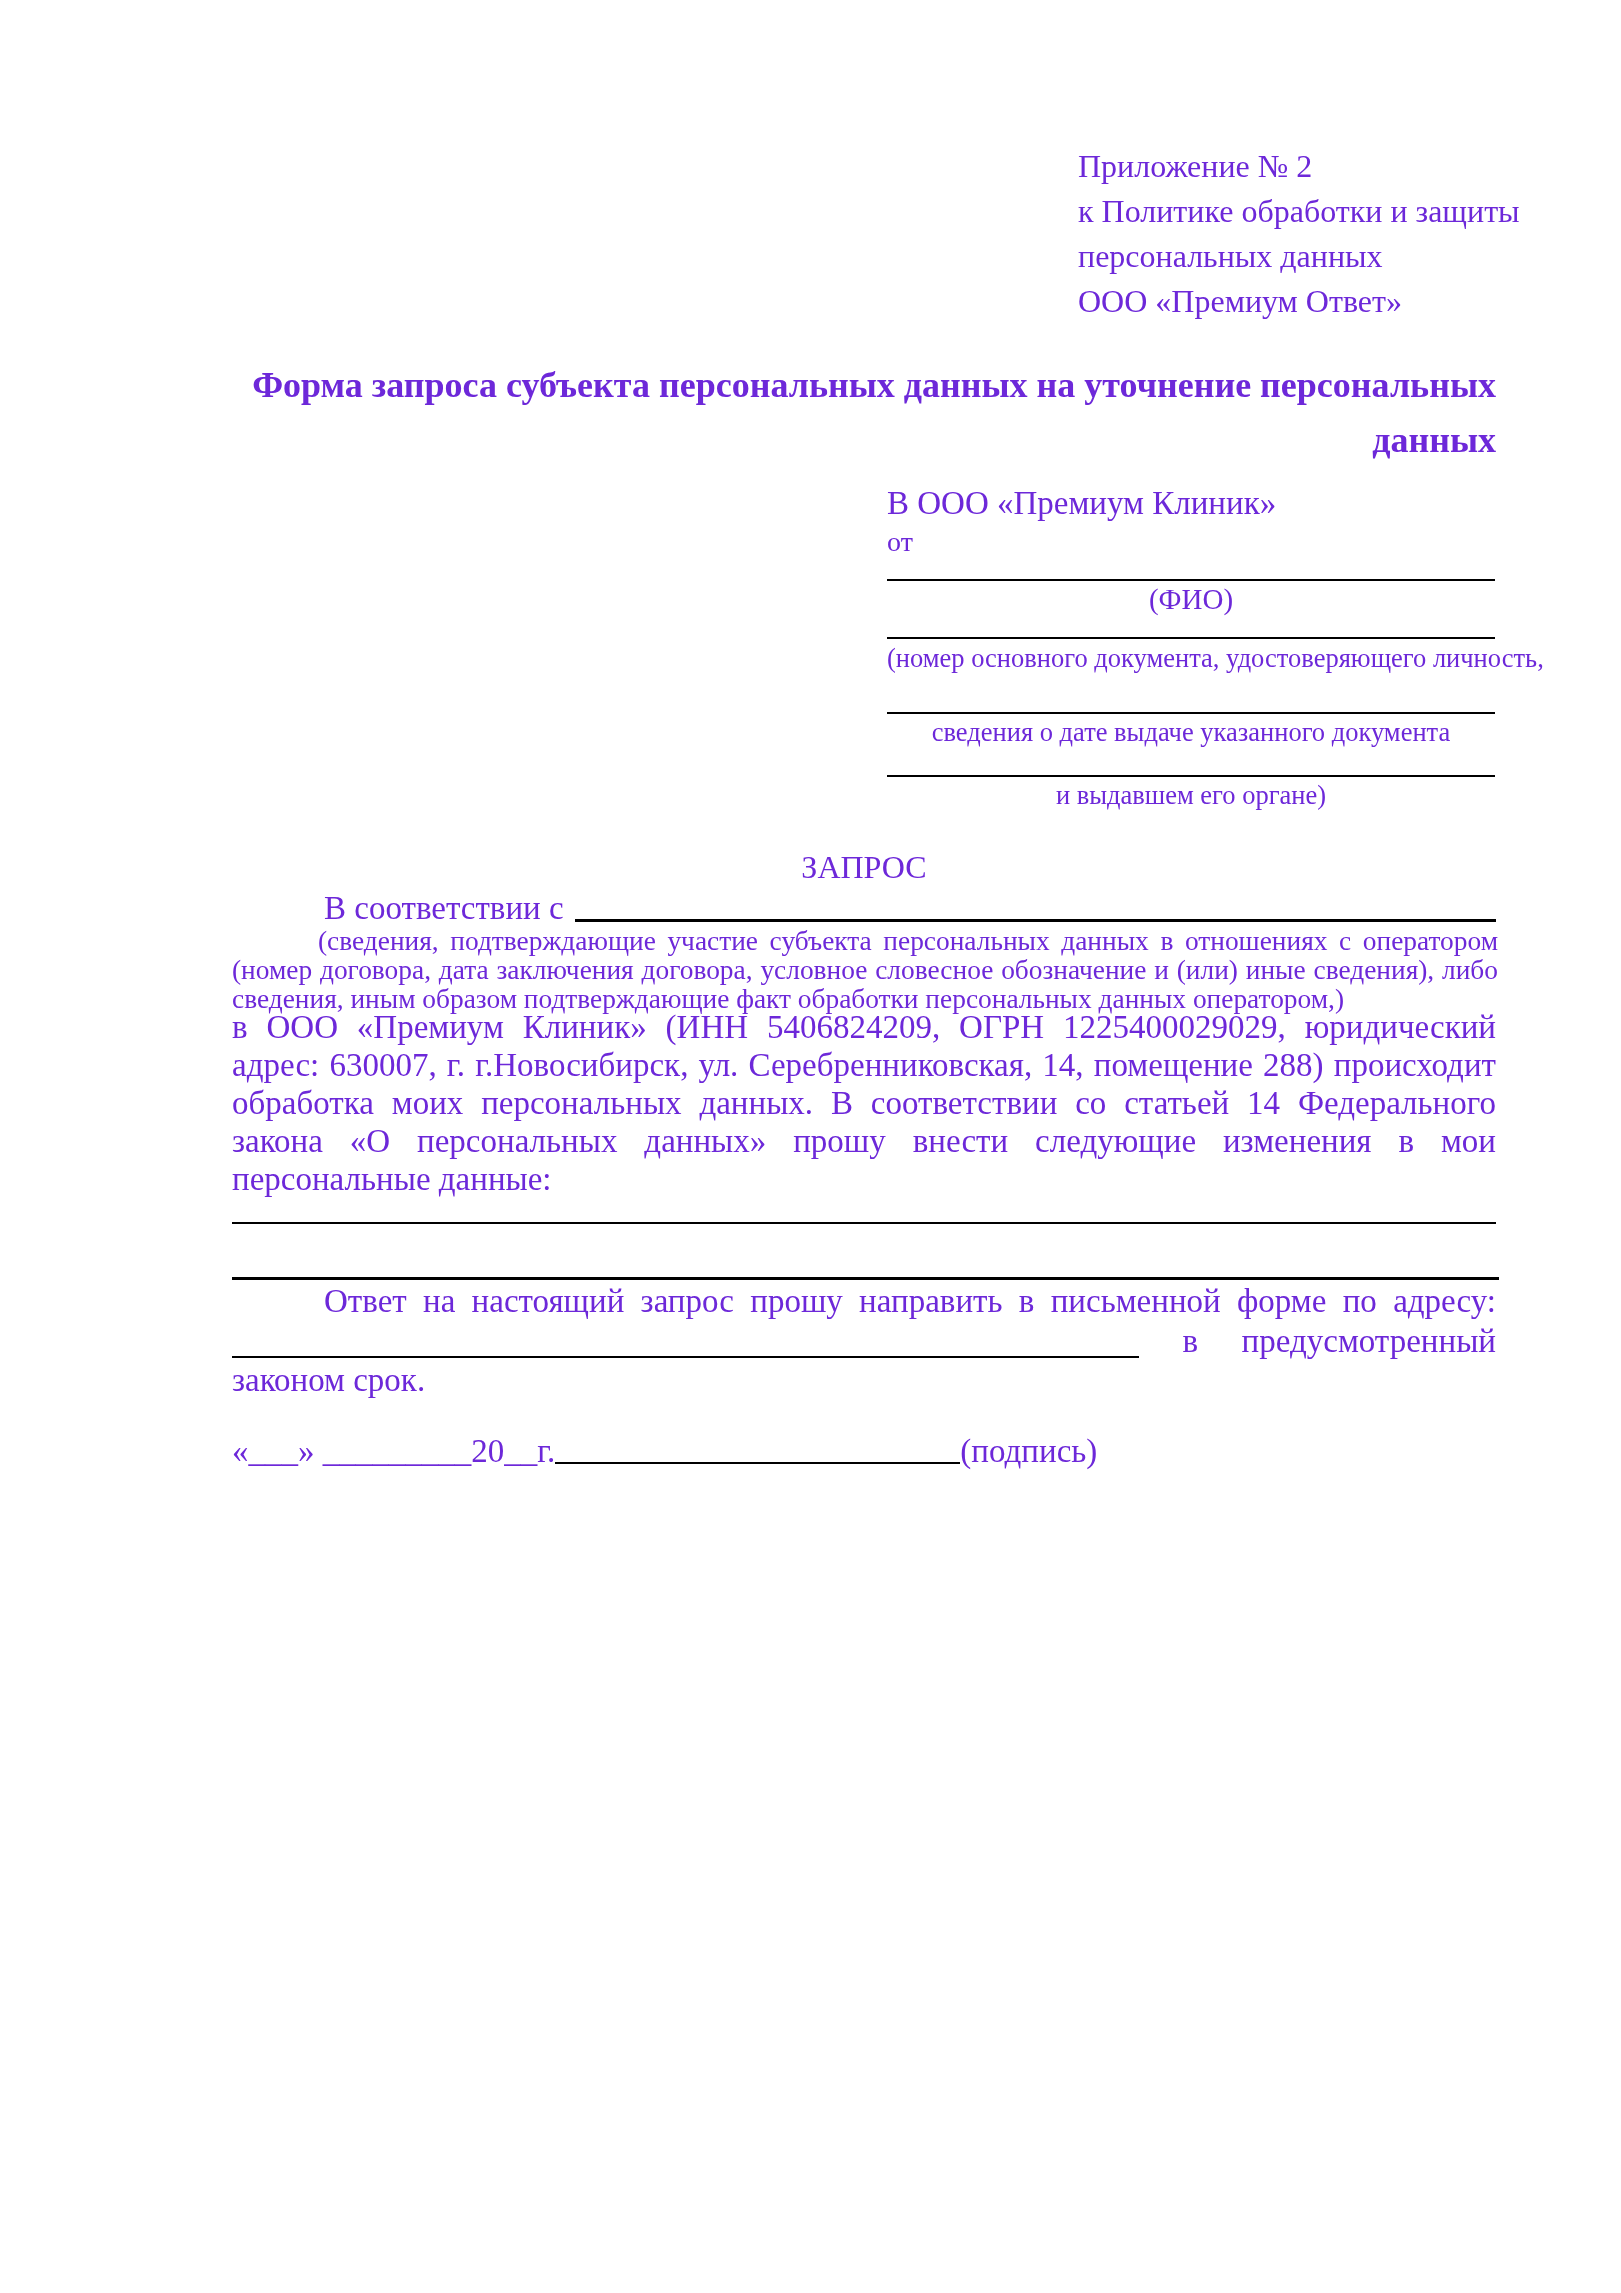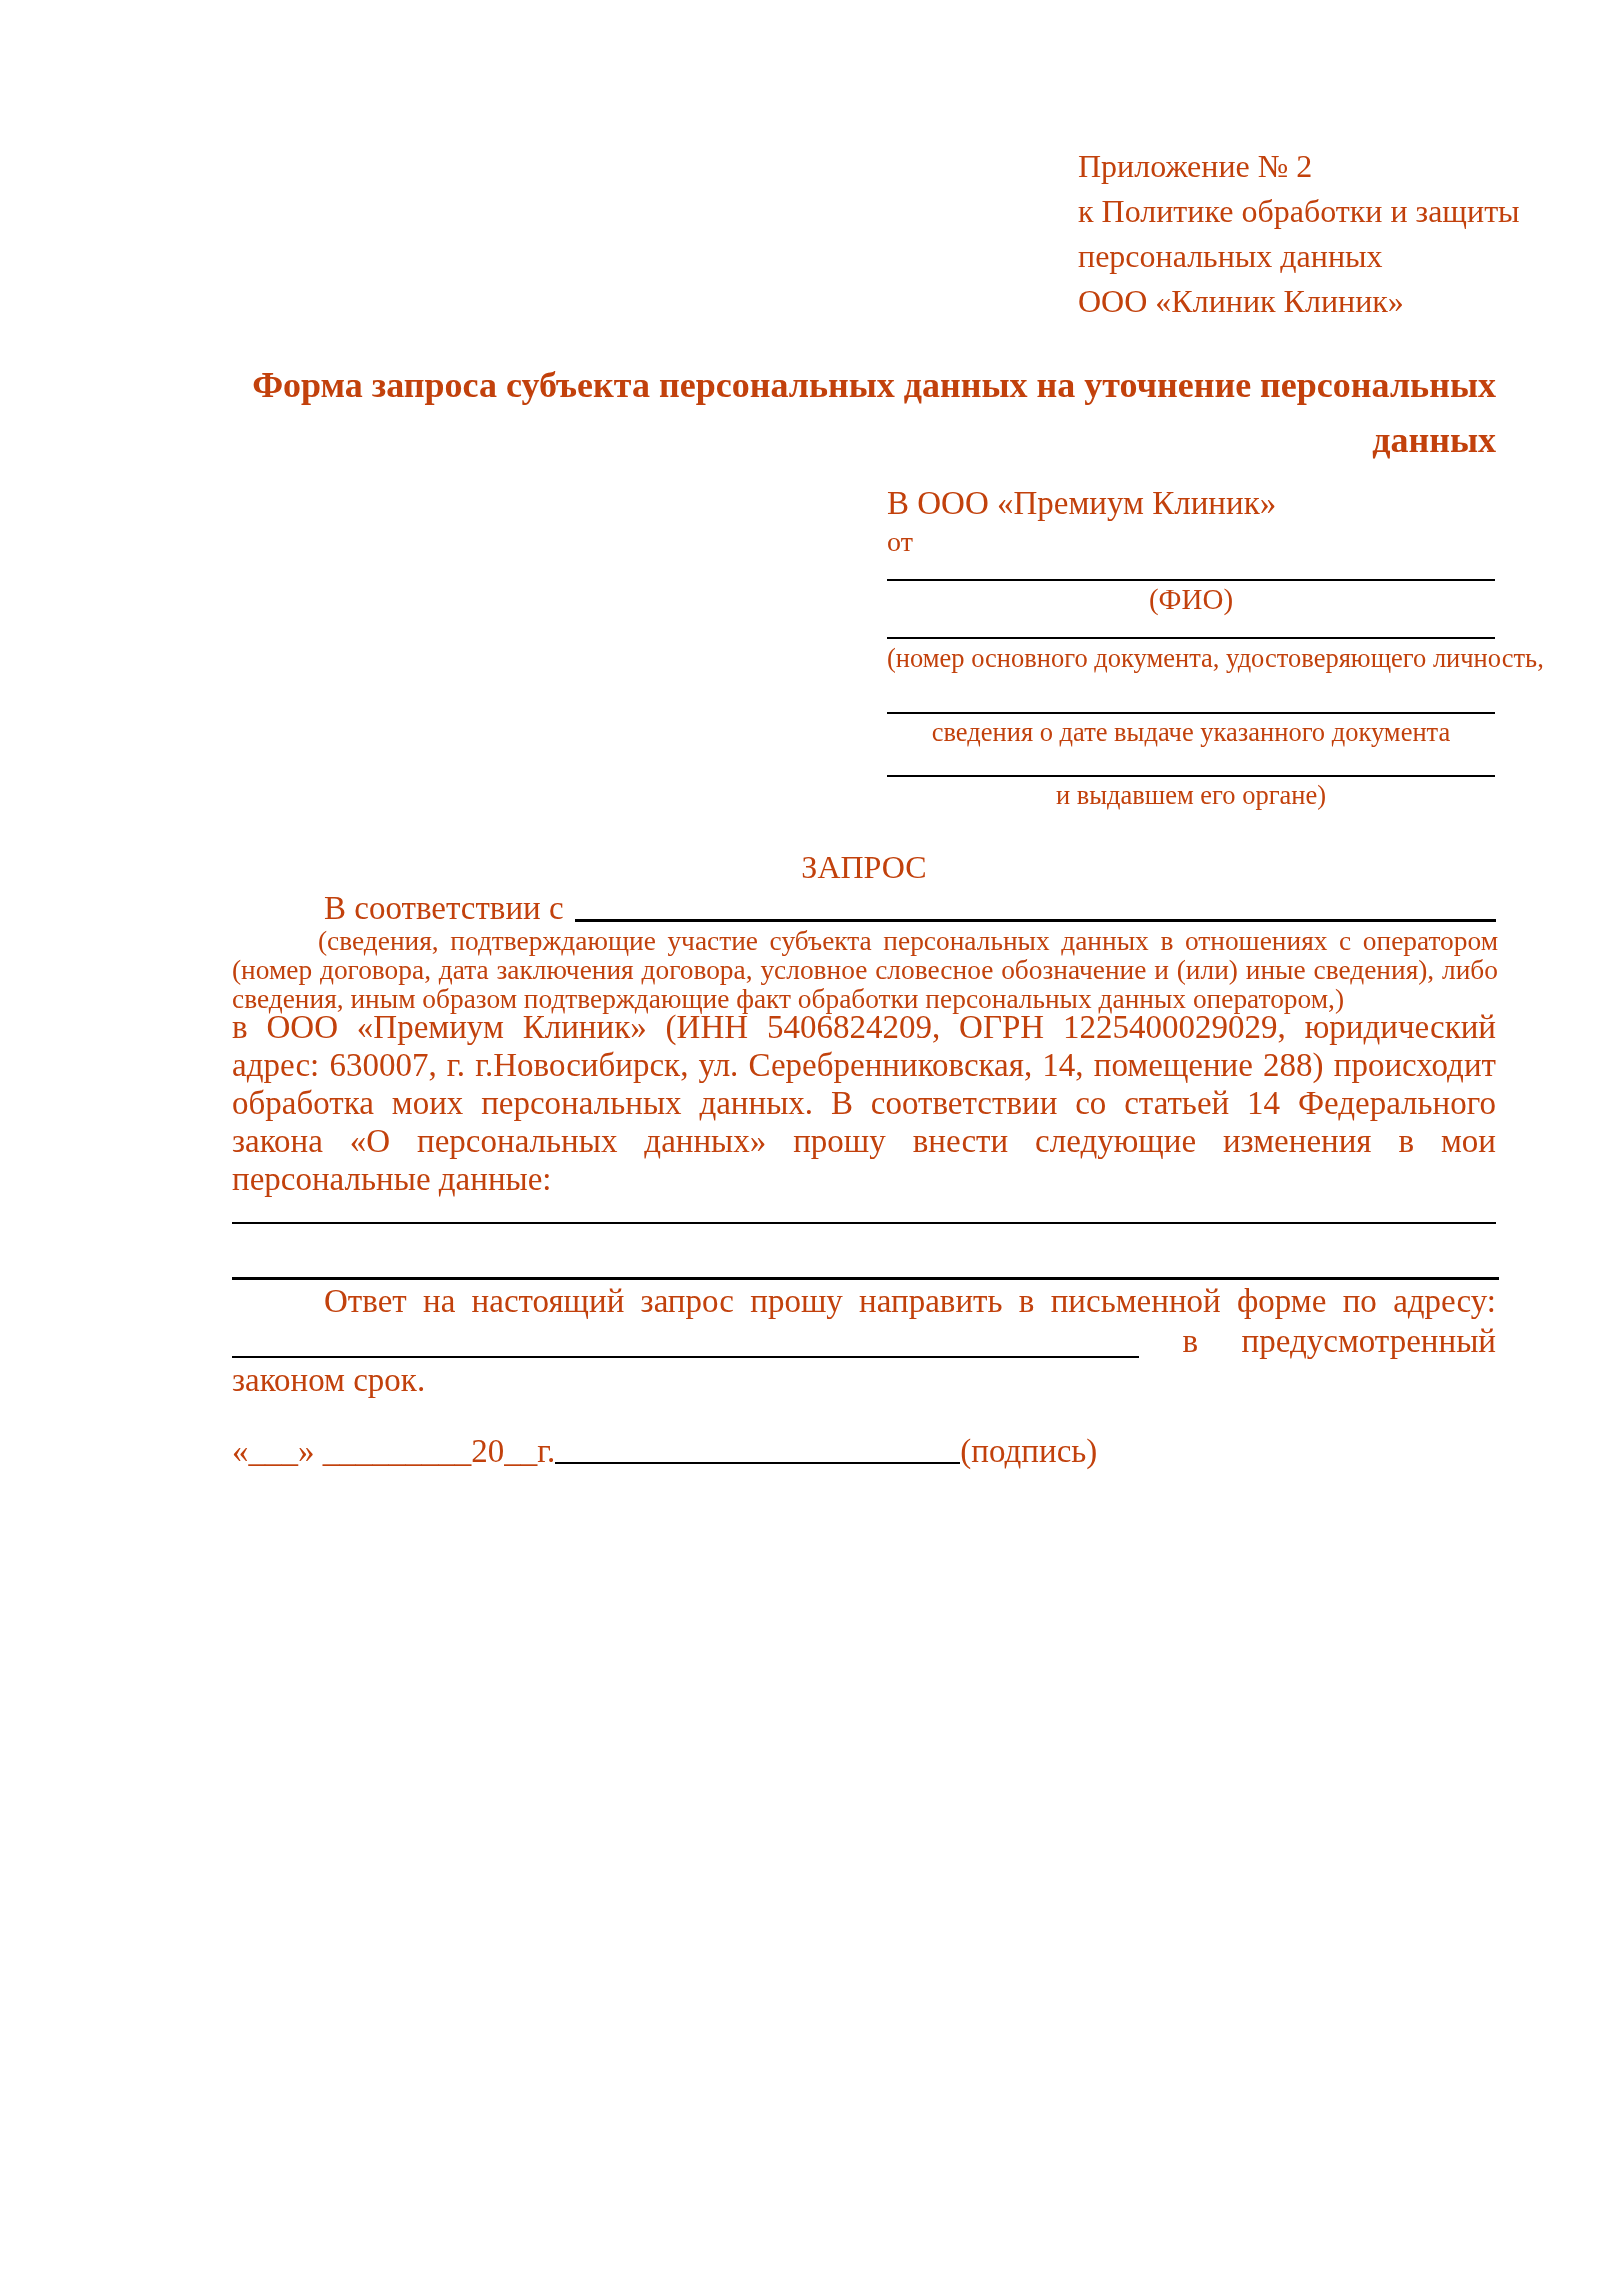--- a/index.html
+++ b/index.html
@@ -5,21 +5,21 @@
   html, body {
     margin: 0;
     padding: 0;
     background: #ffffff;
   }
   .page {
     position: relative;
     width: 1621px;
     height: 2294px;
     background: #ffffff;
-    color: #c2410c;
+    color: #6d28d9;
     font-family: "Liberation Serif", "DejaVu Serif", serif;
     overflow: hidden;
   }
   .abs { position: absolute; }
 
   
   .appendix {
     left: 1078px; top: 144px;
     font-size: 32px; line-height: 45px;
     white-space: nowrap;
@@ -119,21 +119,21 @@
 </style>
 </head>
 <body>
 
 <div class="page">
 
   <div class="abs appendix">
     <div>Приложение № 2</div>
     <div>к Политике обработки и защиты</div>
     <div>персональных данных</div>
-    <div>ООО «Клиник Клиник»</div>
+    <div>ООО «Премиум Ответ»</div>
   </div>
 
   <div class="abs doc-title">Форма запроса субъекта персональных данных на уточнение персональных данных</div>
 
   <div class="abs addr-org">В ООО «Премиум Клиник»</div>
   <div class="abs addr-from">от</div>
 
   <div class="abs blank l-fio"></div>
   <div class="abs cap c-fio">(ФИО)</div>
 

